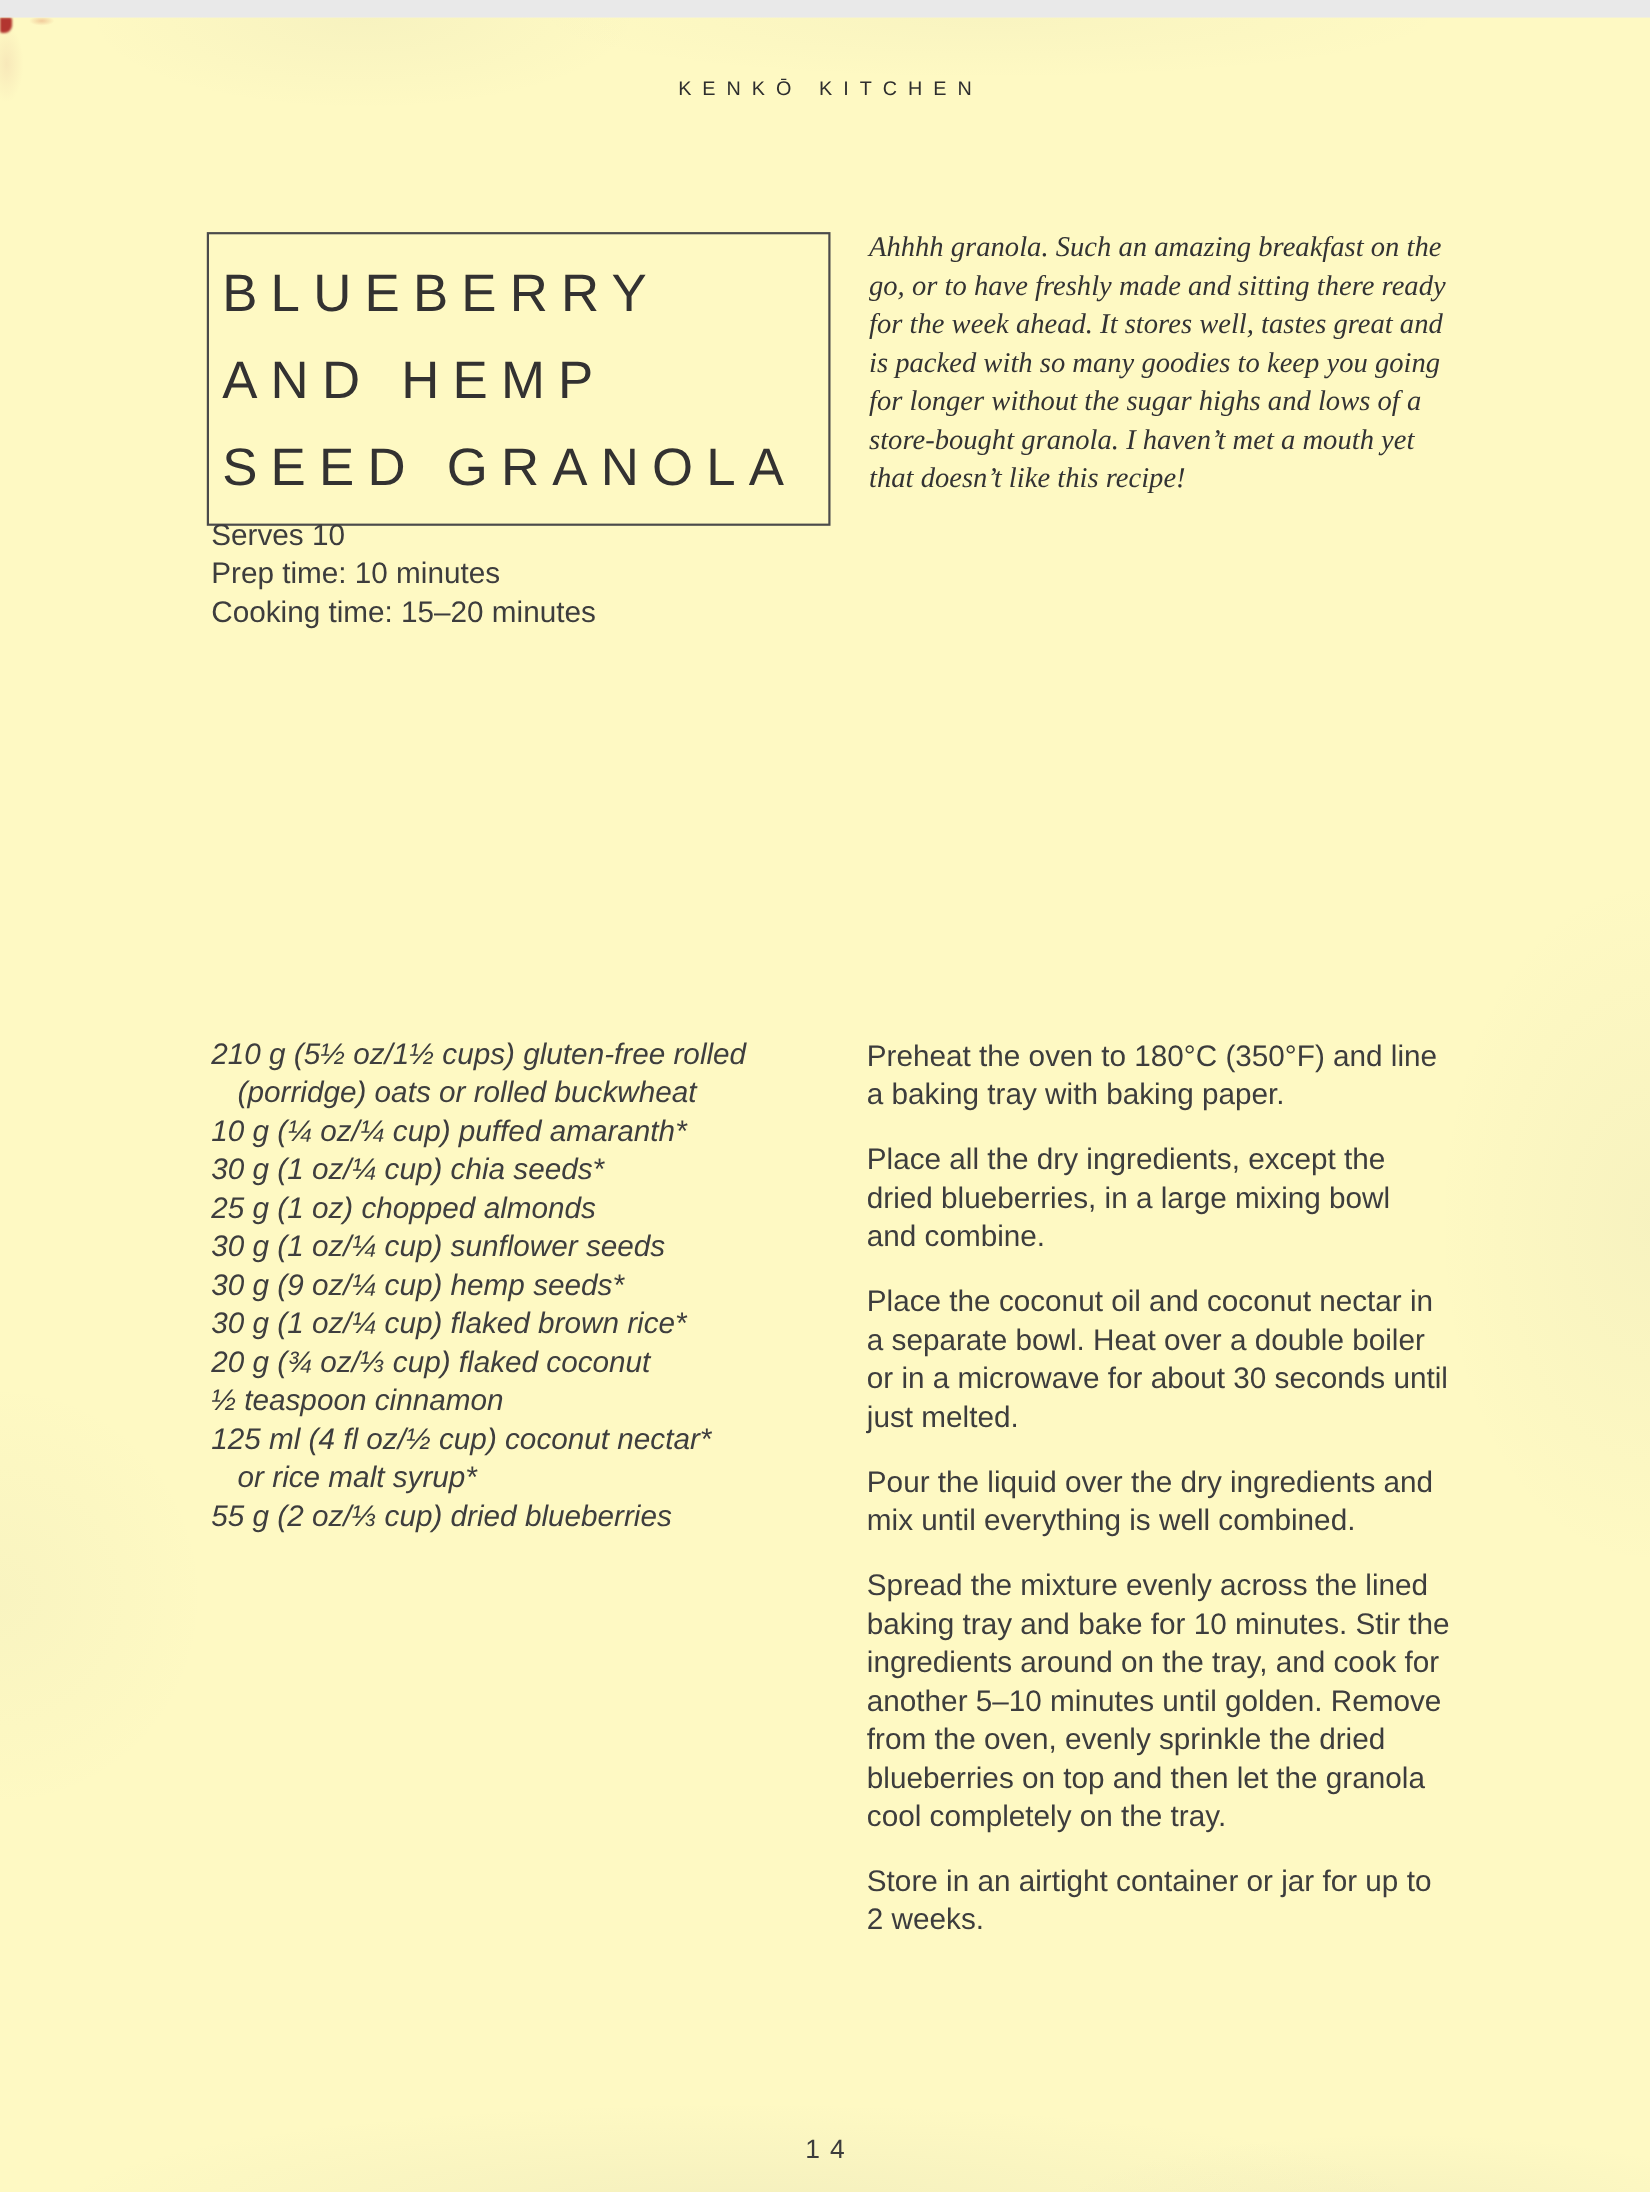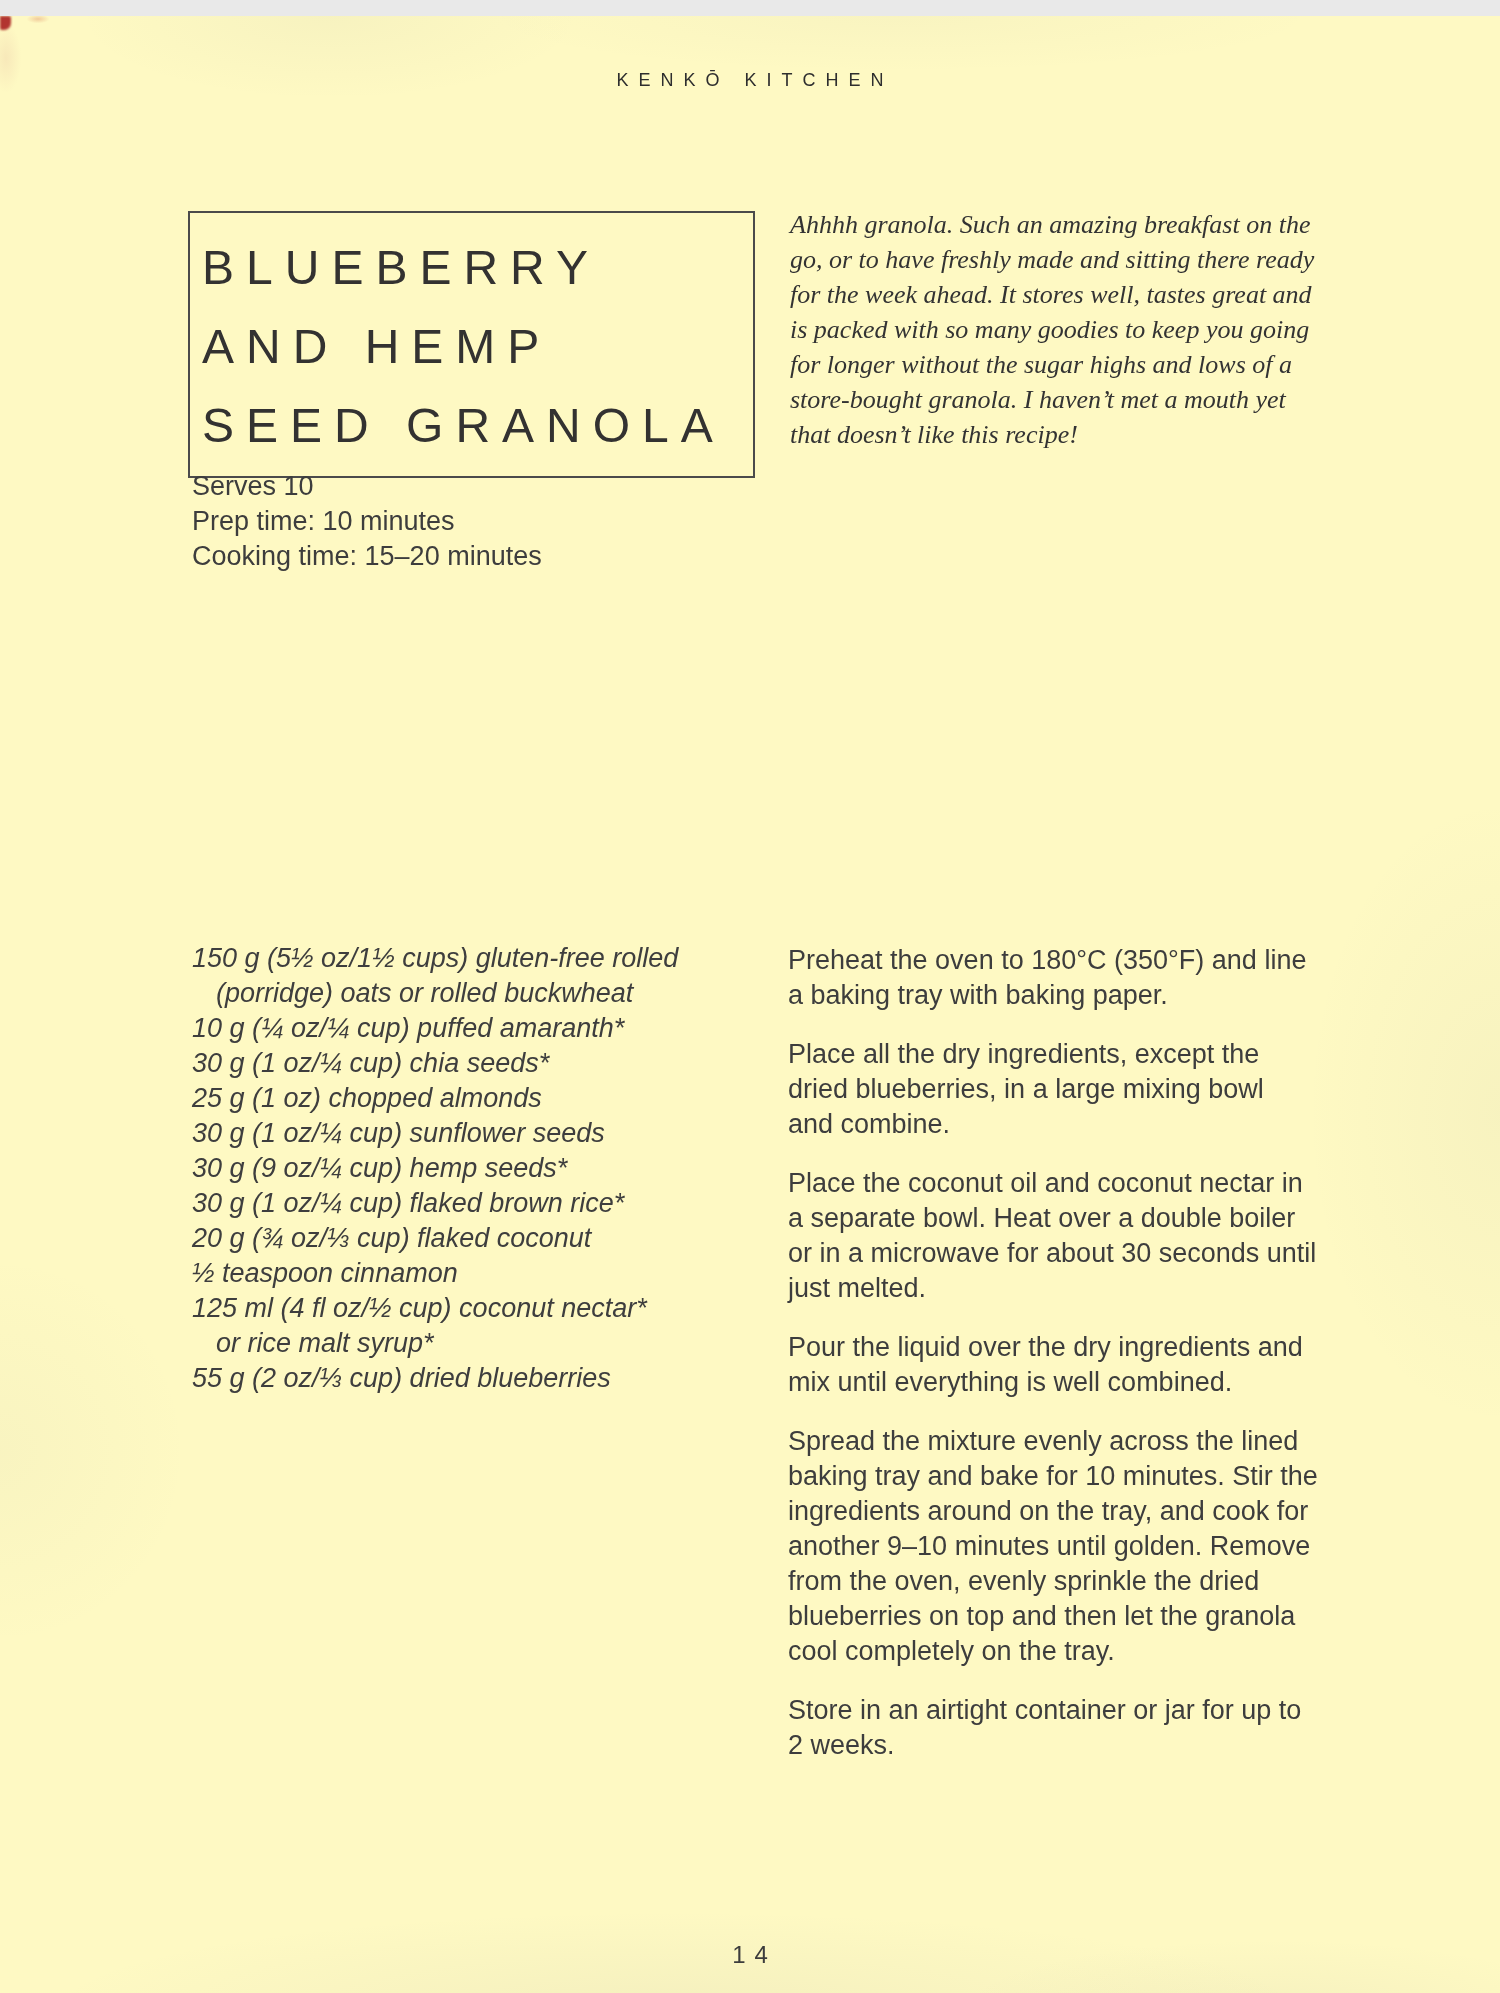--- a/index.html
+++ b/index.html
@@ -106,21 +106,21 @@
   <p class="intro">Ahhhh granola. Such an amazing breakfast on the
 go, or to have freshly made and sitting there ready
 for the week ahead. It stores well, tastes great and
 is packed with so many goodies to keep you going
 for longer without the sugar highs and lows of a
 store-bought granola. I haven’t met a mouth yet
 that doesn’t like this recipe!</p>
 
   <div class="ingredients">
 
-  <div class="ing-line">150 g (5½ oz/1½ cups) gluten-free rolled</div>
+  <div class="ing-line">210 g (5½ oz/1½ cups) gluten-free rolled</div>
       <div class="ing-line indent">(porridge) oats or rolled buckwheat</div>
       <div class="ing-line">10 g (¼ oz/¼ cup) puffed amaranth*</div>
       <div class="ing-line">30 g (1 oz/¼ cup) chia seeds*</div>
       <div class="ing-line">25 g (1 oz) chopped almonds</div>
       <div class="ing-line">30 g (1 oz/¼ cup) sunflower seeds</div>
       <div class="ing-line">30 g (9 oz/¼ cup) hemp seeds*</div>
       <div class="ing-line">30 g (1 oz/¼ cup) flaked brown rice*</div>
       <div class="ing-line">20 g (¾ oz/⅓ cup) flaked coconut</div>
       <div class="ing-line">½ teaspoon cinnamon</div>
       <div class="ing-line">125 ml (4 fl oz/½ cup) coconut nectar*</div>
@@ -137,21 +137,21 @@
 and combine.</p>
       <p class="step">Place the coconut oil and coconut nectar in
 a separate bowl. Heat over a double boiler
 or in a microwave for about 30 seconds until
 just melted.</p>
       <p class="step">Pour the liquid over the dry ingredients and
 mix until everything is well combined.</p>
       <p class="step">Spread the mixture evenly across the lined
 baking tray and bake for 10 minutes. Stir the
 ingredients around on the tray, and cook for
-another 9–10 minutes until golden. Remove
+another 5–10 minutes until golden. Remove
 from the oven, evenly sprinkle the dried
 blueberries on top and then let the granola
 cool completely on the tray.</p>
       <p class="step">Store in an airtight container or jar for up to
 2 weeks.</p>
     </div>
 
   <div class="page-number">14</div>
 
 </div>

